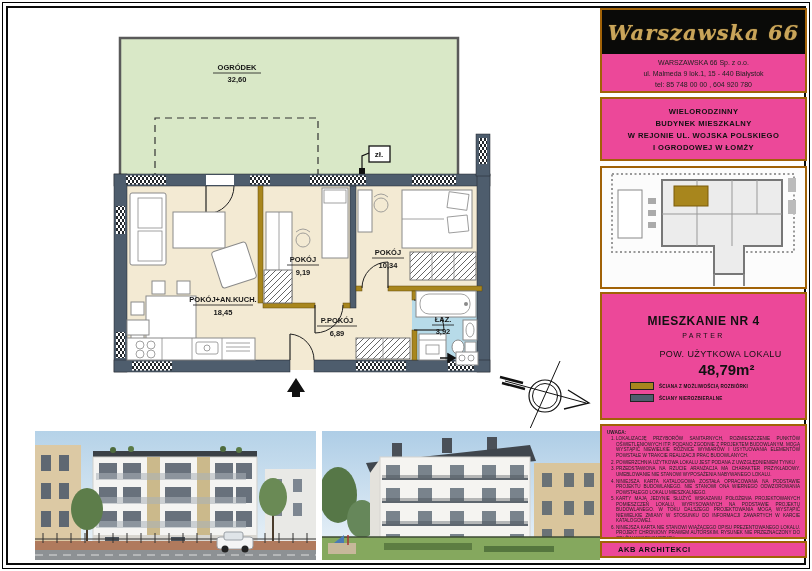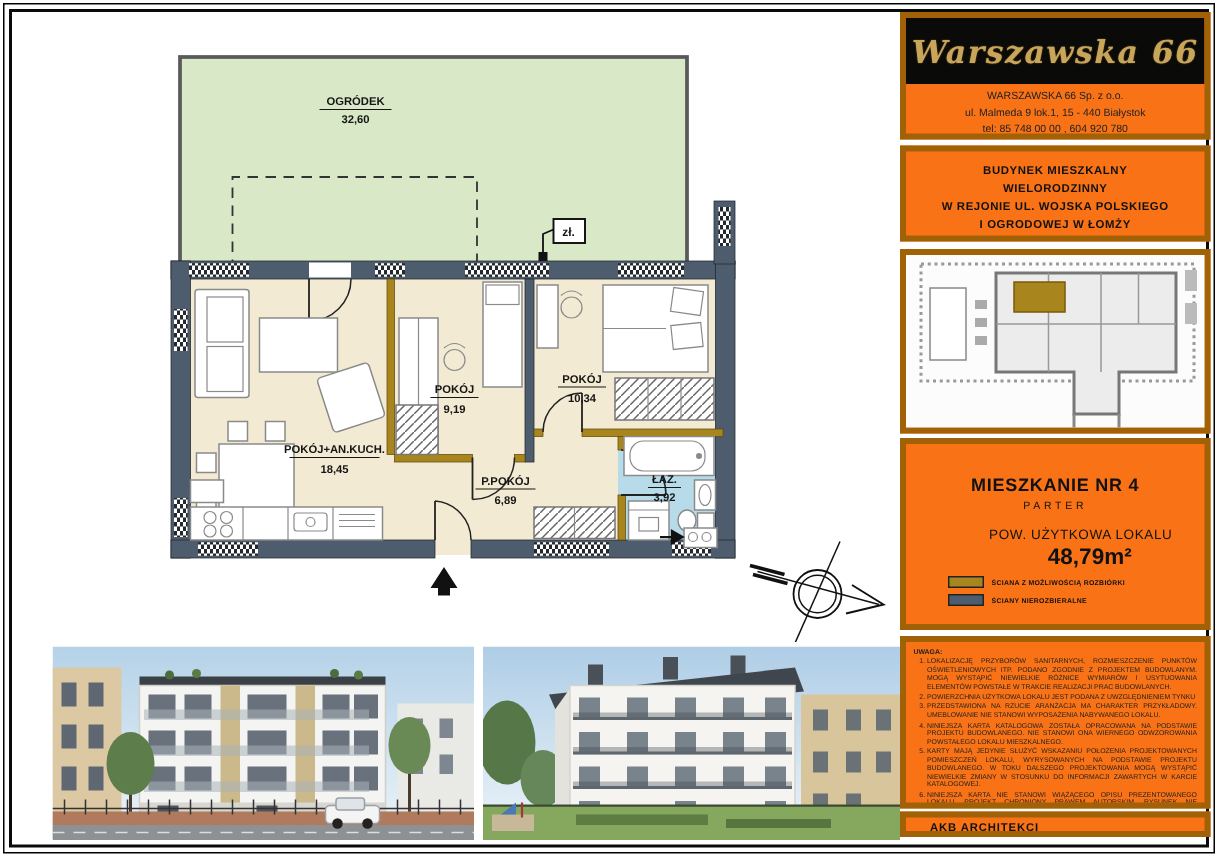--- a/index.html
+++ b/index.html
@@ -18,21 +18,21 @@
   .doorarc{fill:none;stroke:#222;stroke-width:1;}
   .doorleaf{stroke:#222;stroke-width:1.2;}
 
   
   .photo{position:absolute;top:431px;height:129px;}
   #photo-left{left:35px;width:281px;}
   #photo-right{left:322px;width:278px;}
 
   
   #sidebar{position:absolute;left:600px;top:8px;width:207px;}
-  .box{box-sizing:border-box;border:4px solid #a16207;background:#f97316;overflow:hidden;}
+  .box{box-sizing:border-box;border:2px solid #a16207;background:#ec4899;overflow:hidden;}
   .brand-box{height:85px;margin-bottom:4px;}
   .brand-banner{height:44px;background:#0a0a08;display:flex;align-items:center;justify-content:center;}
   .brand-script{font-family:"DejaVu Serif",serif;font-style:italic;font-weight:bold;font-size:21px;color:#c9a55a;letter-spacing:1px;text-shadow:0 0 1px #8a6d2f;}
   .company-info{text-align:center;font-size:7px;line-height:1.55;padding-top:4px;color:#222;}
   .project-box{height:64px;margin-bottom:5px;text-align:center;font-weight:bold;font-size:7.6px;line-height:1.6;padding-top:7px;letter-spacing:.4px;}
   .siteplan-box{height:123px;margin-bottom:3px;}
   .apt-box{height:128px;margin-bottom:4px;text-align:center;}
   .apt-title{font-size:12px;font-weight:bold;margin-top:20px;letter-spacing:.5px;}
   .apt-floor{font-size:7px;letter-spacing:2.5px;margin-top:4px;}
   .apt-arealbl{font-size:9px;margin-top:10px;letter-spacing:.4px;padding-left:34px;}
@@ -431,22 +431,22 @@
       <span class="brand-script">Warszawska 66</span>
     </div>
     <div class="company-info">
       <div>WARSZAWSKA  66   Sp.  z o.o.</div>
       <div>ul. Malmeda 9  lok.1,   15 - 440 Białystok</div>
       <div>tel: 85 748 00 00 ,  604 920 780</div>
     </div>
   </div>
 
   <div class="box project-box">
+    <div>WIELORODZINNY</div>
     <div>BUDYNEK  MIESZKALNY</div>
-    <div>WIELORODZINNY</div>
     <div>W  REJONIE  UL. WOJSKA  POLSKIEGO</div>
     <div>I  OGRODOWEJ   W  ŁOMŻY</div>
   </div>
 
   <div class="box siteplan-box">
     <svg width="203" height="119" viewBox="0 0 203 119" xmlns="http://www.w3.org/2000/svg">
       <rect width="203" height="119" fill="#fcfcfc"></rect>
       <rect x="10" y="6" width="182" height="78" fill="none" stroke="#999" stroke-width="2" stroke-dasharray="2,2.5"></rect>
       <rect x="16" y="22" width="24" height="48" fill="#fff" stroke="#888"></rect>
       <rect x="46" y="30" width="8" height="6" fill="#aaa"></rect>

